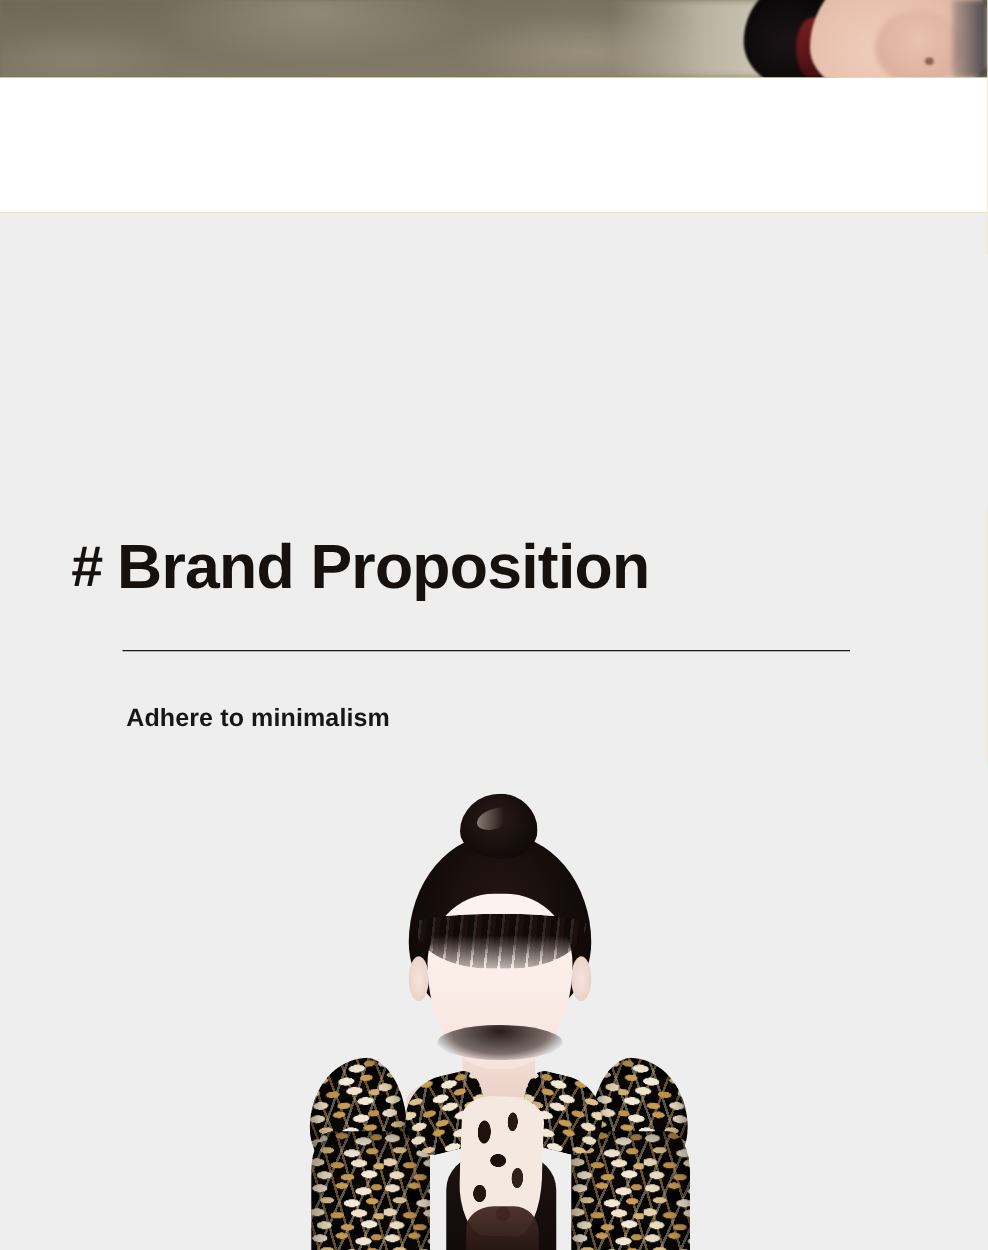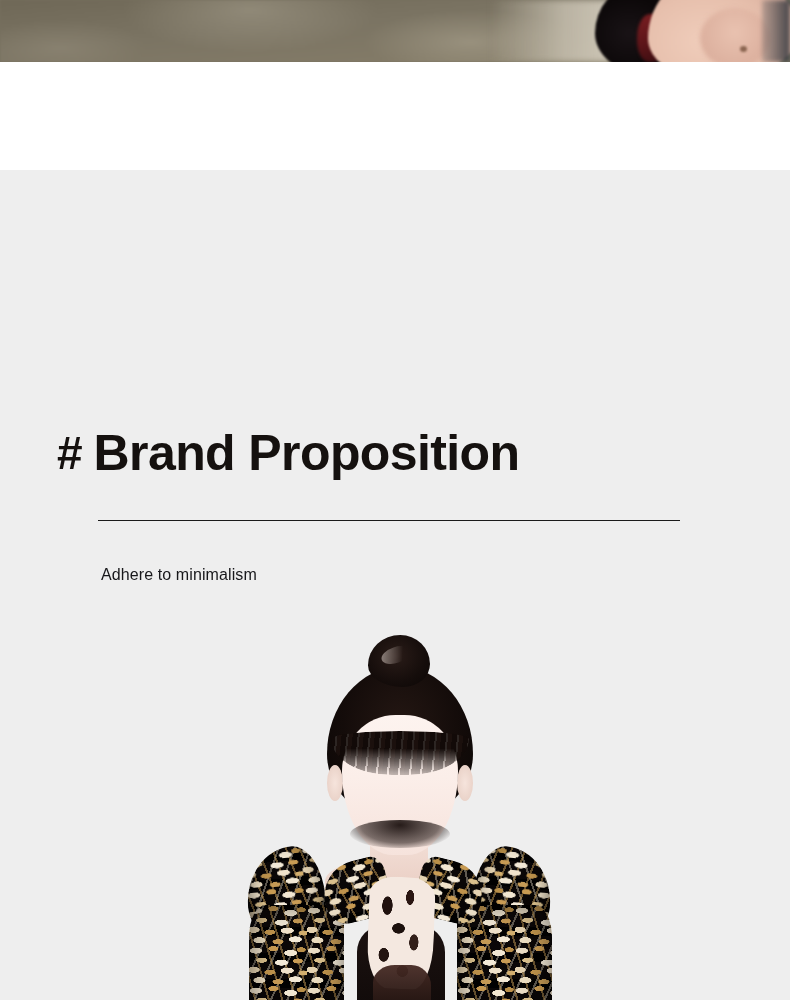--- a/index.html
+++ b/index.html
@@ -113,22 +113,22 @@
     position:absolute; left:98px; top:350px;
     width:582px; height:1px;
     background:#1a1a1a;
   }
 
   .subtitle-block {
     position:absolute; left:101px; top:388px;
     line-height:34px;
   }
   .subtitle-line {
-    font-size:16px;
-    font-weight:400;
+    font-size:20px;
+    font-weight:700;
     color:#17171a;
     letter-spacing:.1px;
     white-space:nowrap;
   }
 
   
   .figure {
     position:absolute; left:205px; top:455px;
     width:390px; height:545px;
   }

